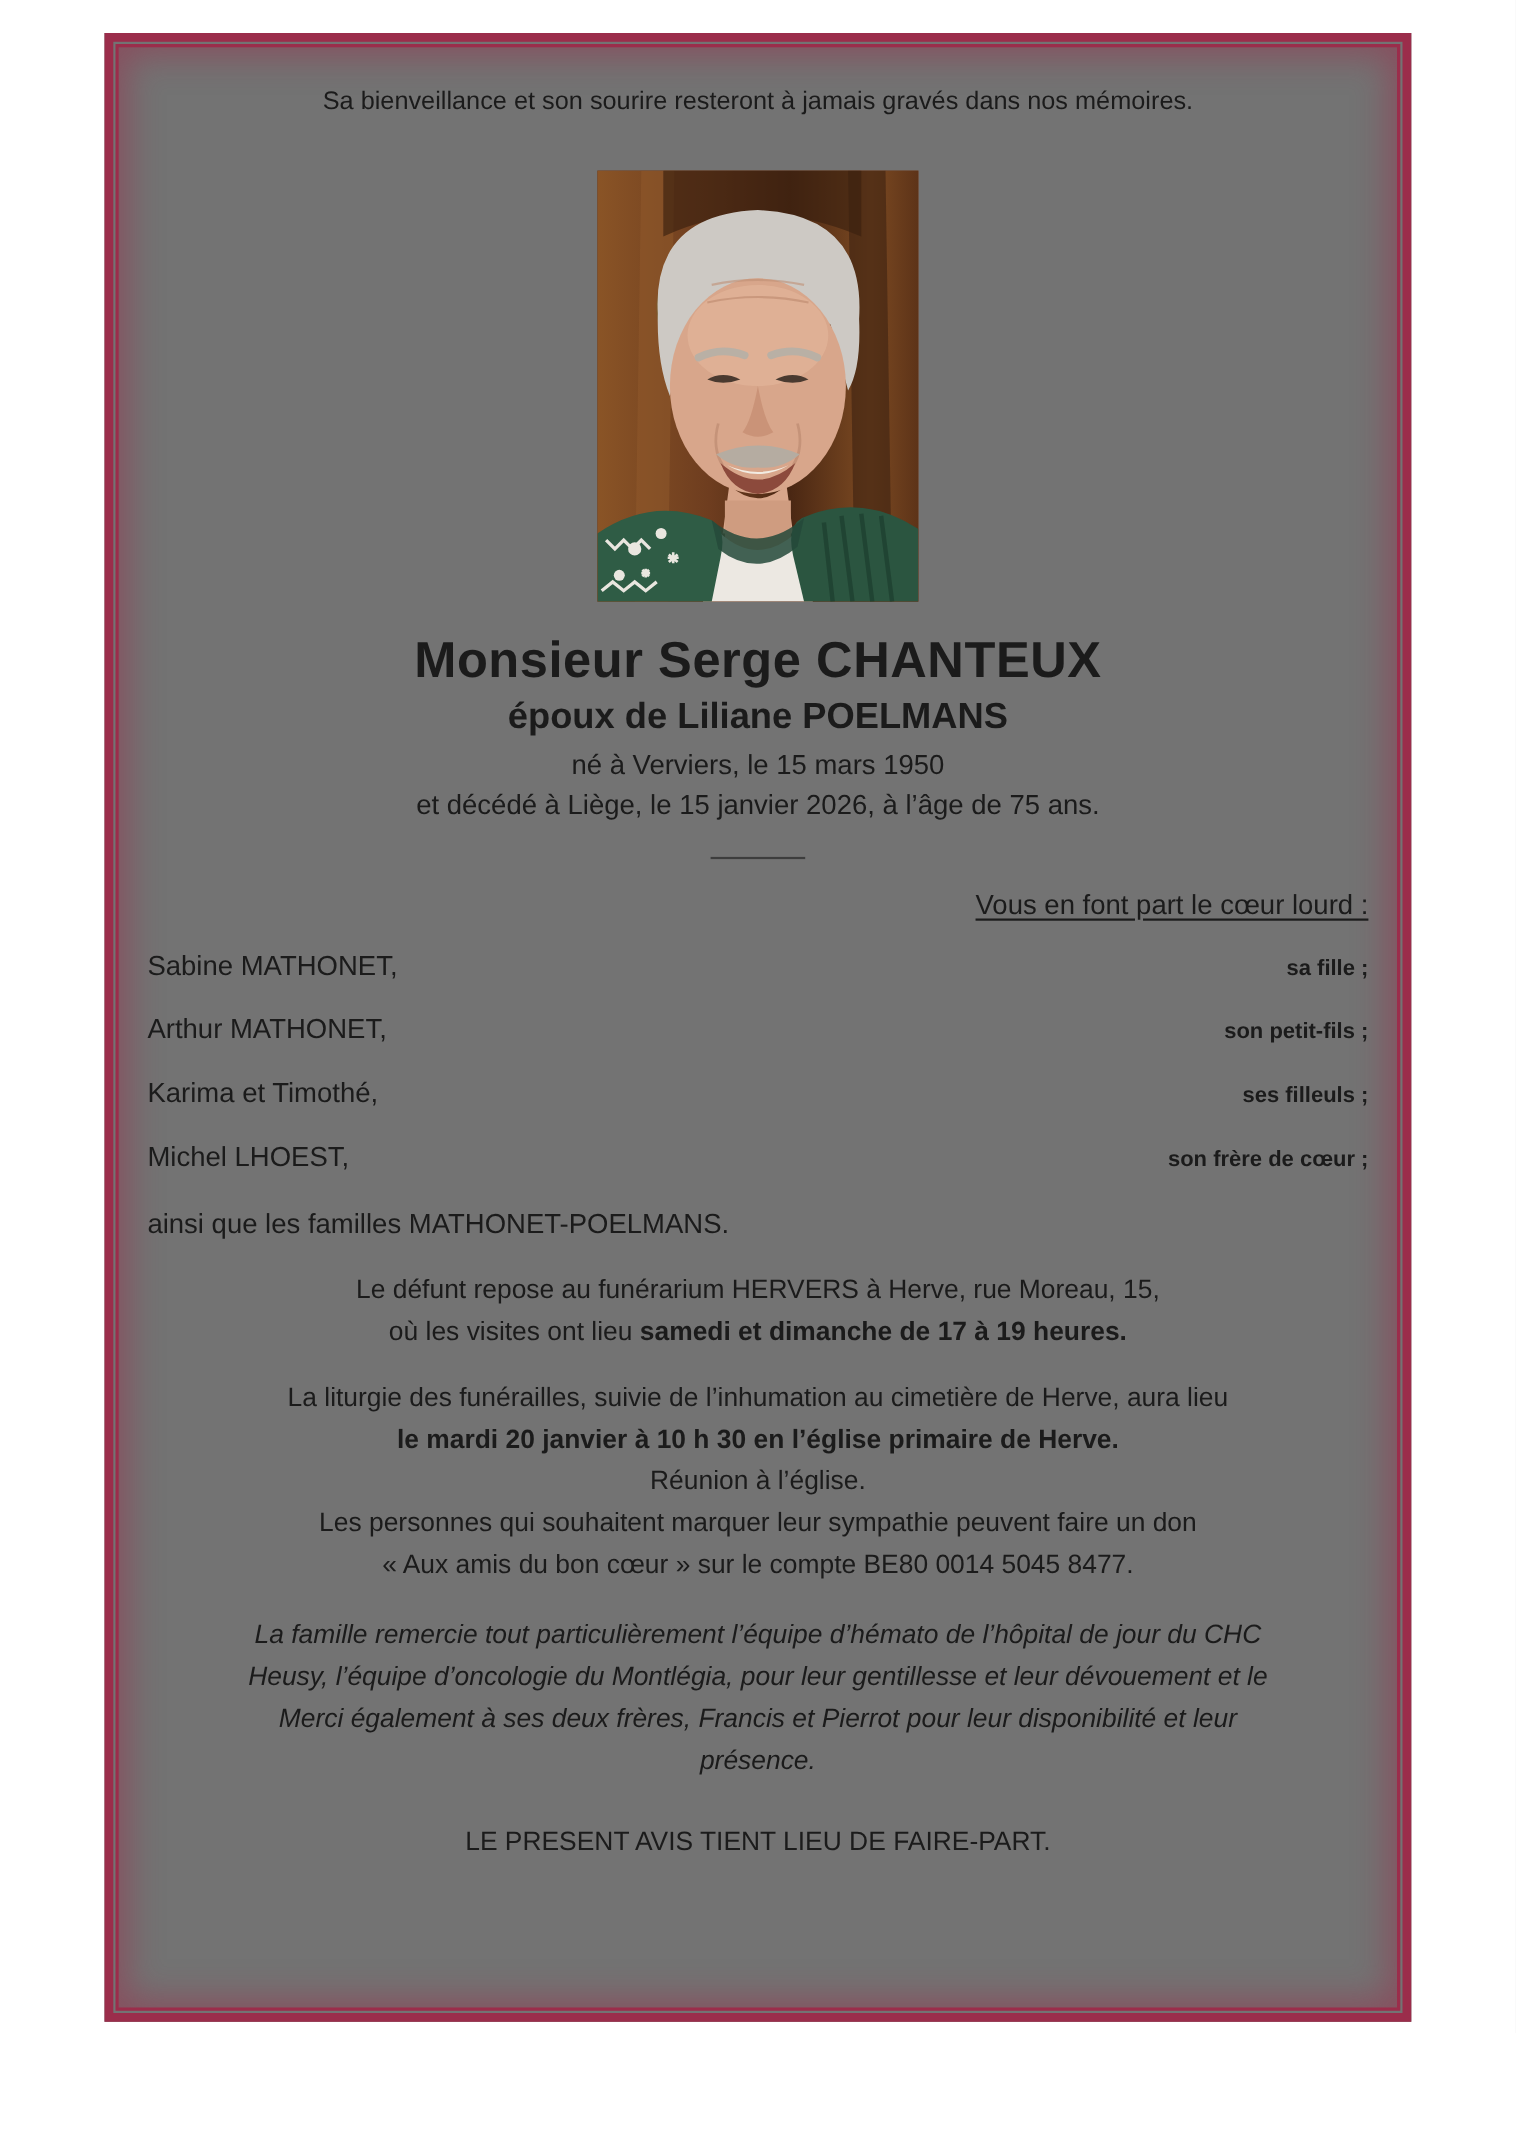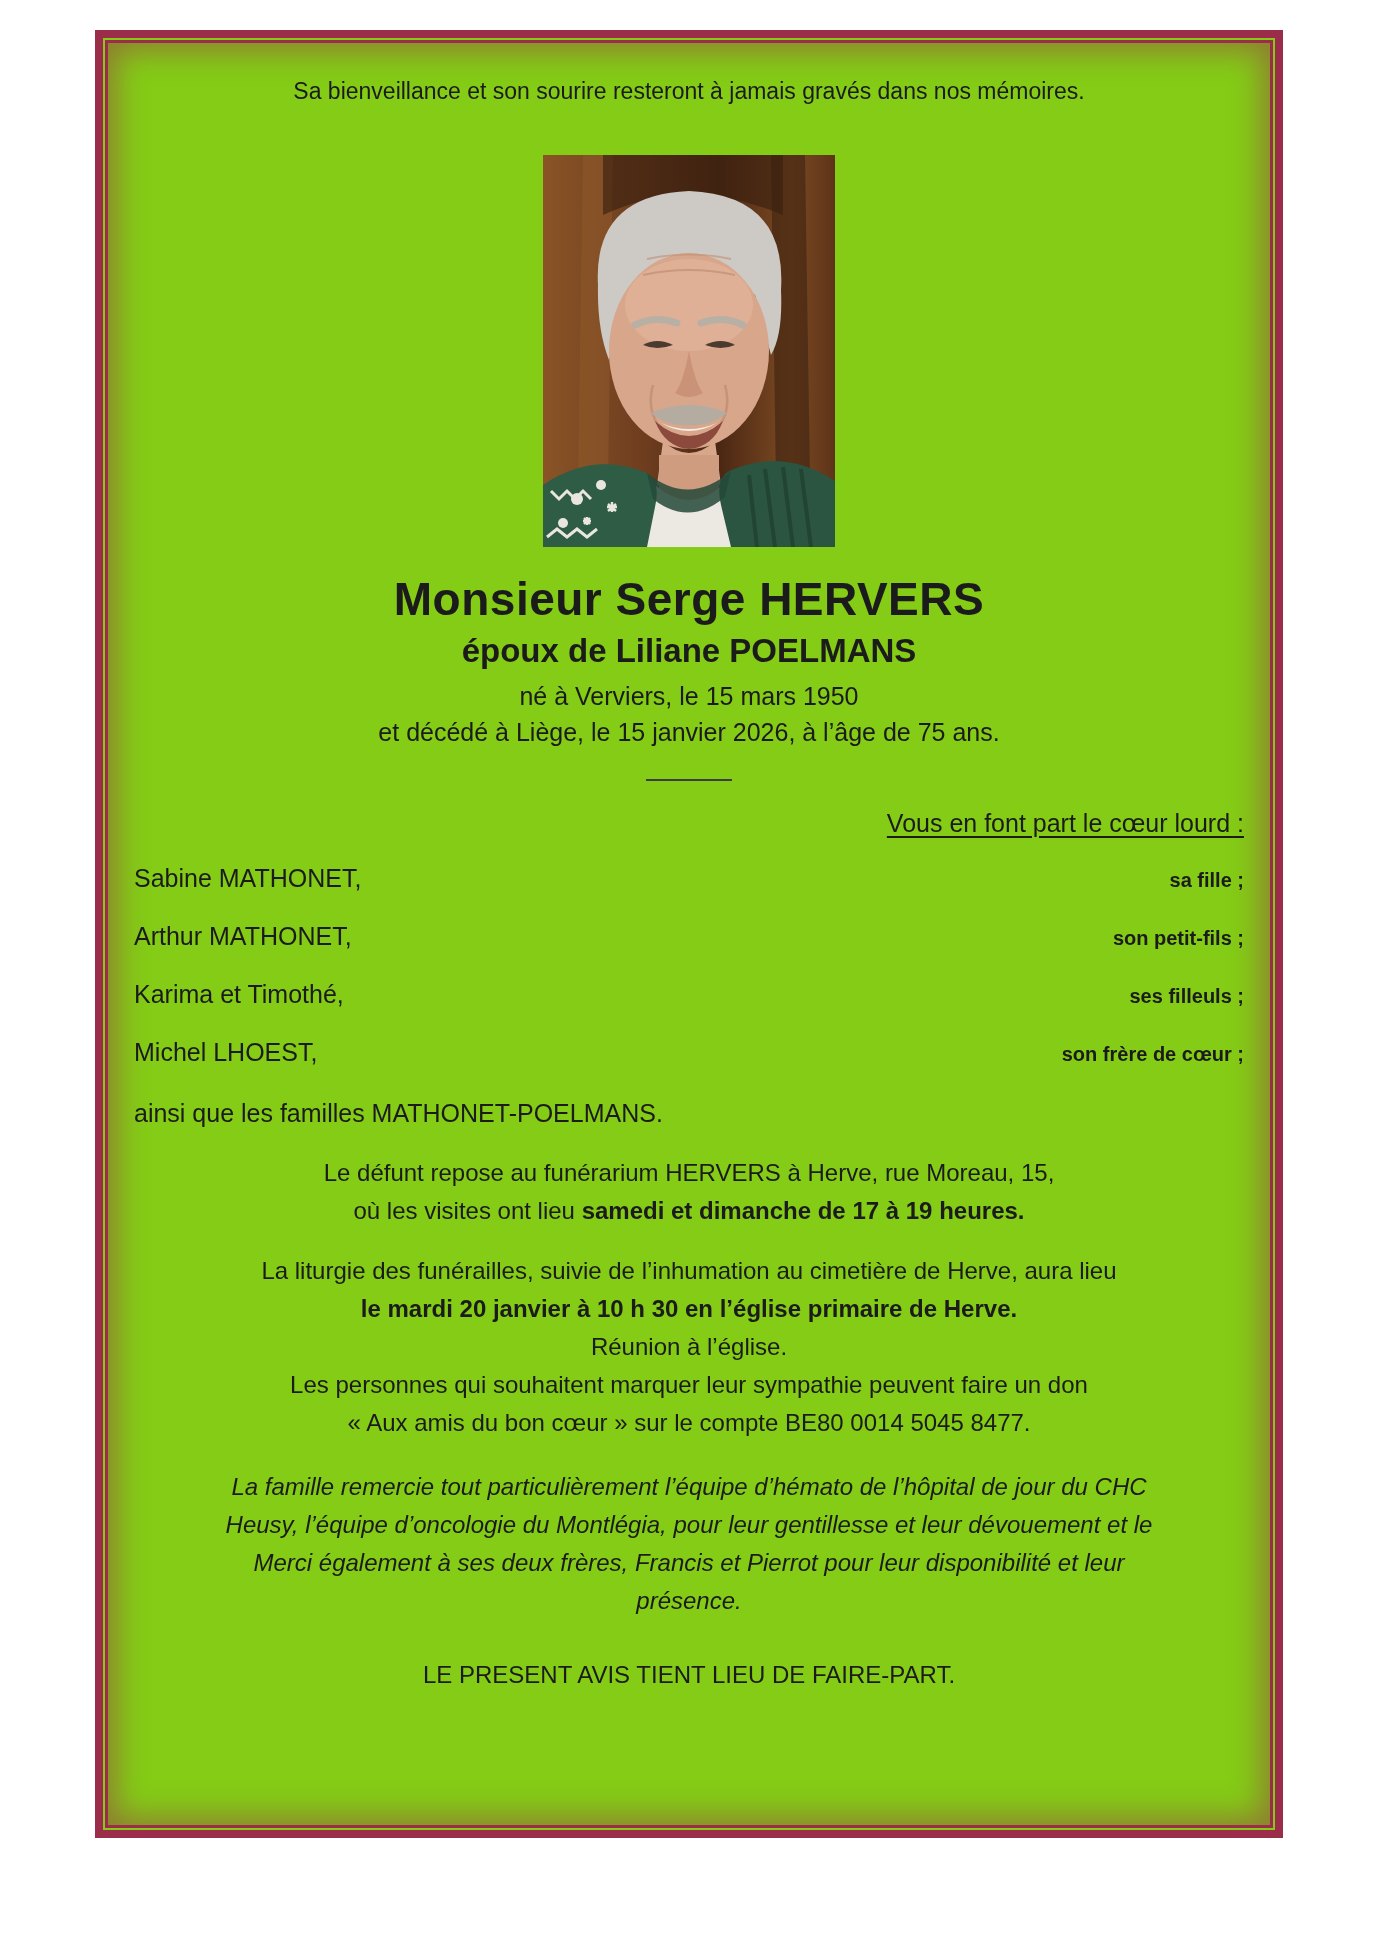--- a/index.html
+++ b/index.html
@@ -7,21 +7,21 @@
     width:1378px;height:1949px;
     font-family:"Liberation Sans", sans-serif;
     color:#1b1b1b;
     -webkit-font-smoothing:antialiased;
   }
   .frame-outer{
     box-sizing:border-box;
     width:1188px;height:1808px;
     margin:30px auto 0;
     border:8px solid #9b2d4b;
-    background:#84cc16;
+    background:#737373;
     padding:2px;
   }
   .frame-inner{
     box-sizing:border-box;
     width:100%;height:100%;
     border:3px solid #9b2d4b;
     box-shadow:inset 0 0 30px 8px rgba(155,45,75,0.50);
     padding:0 26px;
     text-align:center;
     overflow:hidden;
@@ -153,21 +153,21 @@
         <circle cx="20" cy="368" r="5" fill="#e9e6df"></circle>
         <path d="M40 366 l8 0 m-4 -4 l0 8 m-3 -7 l6 6 m0 -6 l-6 6" stroke="#e9e6df" stroke-width="2.4"></path>
         <path d="M64 352 l10 0 m-5 -5 l0 10 m-4 -8 l8 7 m0 -7 l-8 7" stroke="#e9e6df" stroke-width="2.4"></path>
         <path d="M8 336 l8 8 8 -8 8 8 8 -8 8 8" stroke="#e9e6df" stroke-width="3" fill="none"></path>
         <path d="M4 382 l10 -8 10 8 10 -8 10 8 10 -8" stroke="#e9e6df" stroke-width="3" fill="none"></path>
 
         <path d="M104 318 Q146 352 188 316 L182 342 Q146 372 110 344 Z" fill="#24493a" opacity="0.85"></path>
       </svg>
     </div>
 
-    <h1 class="deceased-name">Monsieur Serge HERVERS</h1>
+    <h1 class="deceased-name">Monsieur Serge CHANTEUX</h1>
     <h2 class="spouse-line">époux de Liliane POELMANS</h2>
     <p class="meta">né à Verviers, le 15 mars 1950</p>
     <p class="meta" style="margin-top:2px;">et décédé à Liège, le 15 janvier 2026, à l’âge de 75 ans.</p>
 
     <div class="divider"></div>
 
     <p class="heading">Vous en font part le cœur lourd :</p>
 
     <div class="family-list">
       <div class="family-row">

